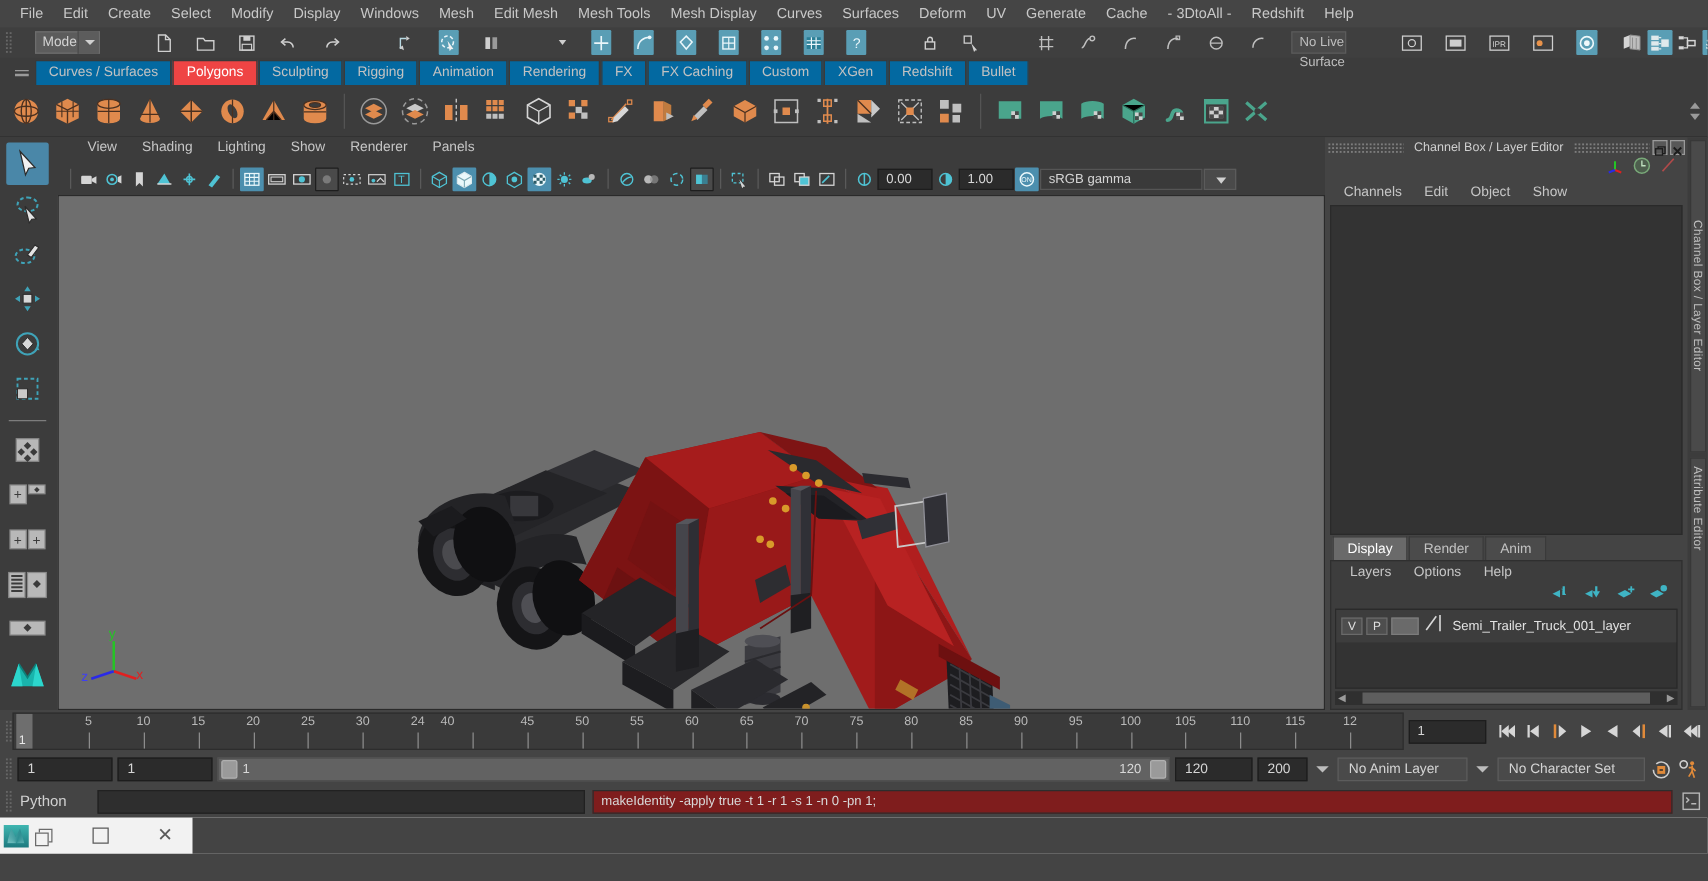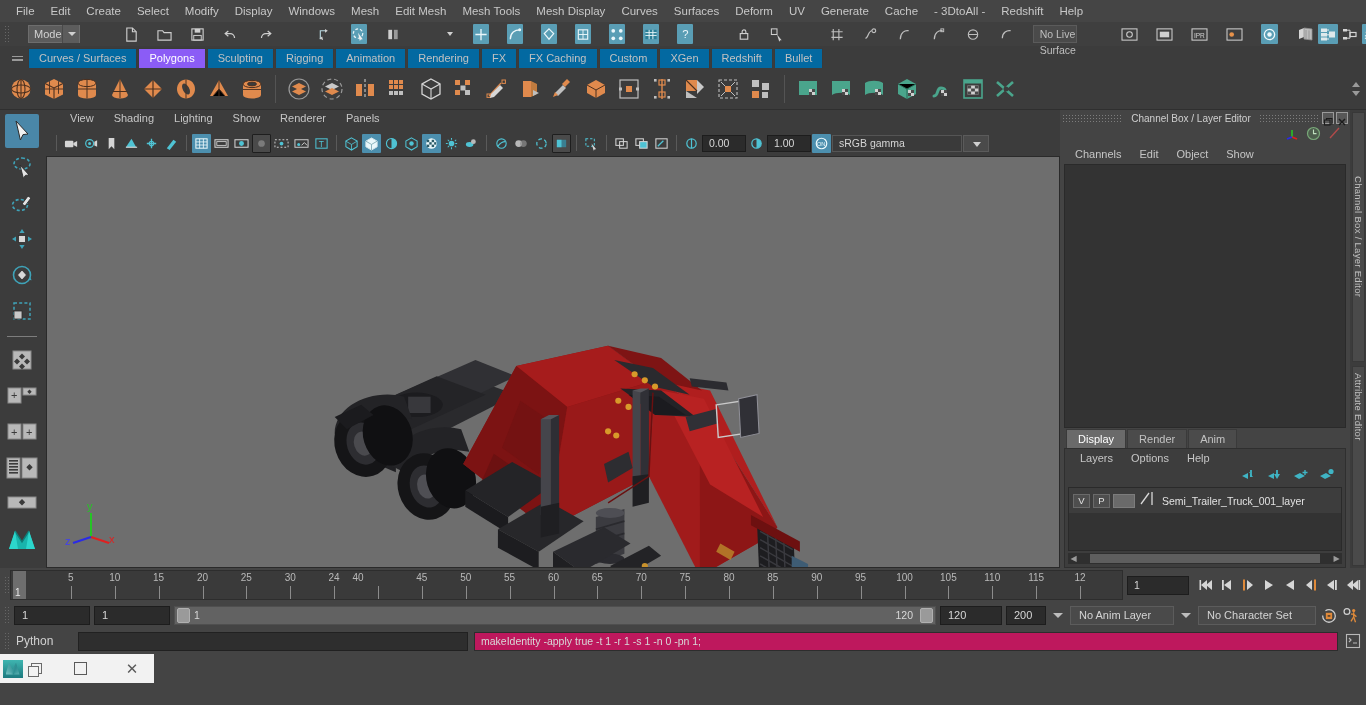--- a/index.html
+++ b/index.html
@@ -29,21 +29,21 @@
   .sicon.act{background:#5a9eb5;}
   .sicon svg{display:block;}
   .nolive{width:116px;height:18px;background:#4a4a4a;border:1px solid #5b5b5b;color:#bfbfbf;font-size:10.5px;line-height:16px;padding-left:6px;}
   .rightgrp{margin-left:auto;display:flex;align-items:center;gap:2px;padding-right:4px;}
 
   
   .shelftabs{height:22px;background:#3c3c3c;display:flex;align-items:flex-end;padding-left:6px;}
   .hamb{width:22px;height:20px;display:flex;flex-direction:column;justify-content:center;align-items:center;gap:2px;}
   .hamb i{display:block;width:11px;height:1.5px;background:#9a9a9a;}
   .stab{font-size:11px;color:#c2c2c2;padding:3px 10px 4px;background:#0369a1;border:1px solid #3a3a3a;border-bottom:none;margin-right:1px;}
-  .stab.on{background:#8b5cf6;color:#ffffff;margin-top:28px;}
+  .stab.on{background:#ef4444;color:#ffffff;margin-top:28px;}
   .shelfbar{height:42px;background:#3c3c3c;display:flex;align-items:center;padding-left:6px;gap:3px;border-bottom:1px solid #2f2f2f;}
   .shicon{width:30px;height:32px;display:flex;align-items:center;justify-content:center;}
   .vsep{width:1px;height:28px;background:#545454;margin:0 5px;}
   .shelfscroll{margin-left:auto;width:20px;height:40px;display:flex;flex-direction:column;align-items:center;justify-content:center;gap:4px;}
   .shelfscroll i{border-left:4px solid transparent;border-right:4px solid transparent;}
   .shelfscroll i.up{border-bottom:5px solid #9a9a9a;}
   .shelfscroll i.dn{border-top:5px solid #9a9a9a;}
 
   
   .body{position:relative;height:458px;display:flex;background:#444;}
@@ -123,21 +123,21 @@
   .rangebar .lv{position:absolute;left:19px;top:2px;color:#d8d8d8;font-size:10.5px;}
   .rangebar .rv{position:absolute;right:22px;top:2px;color:#d8d8d8;font-size:10.5px;}
   .drop{width:16px;height:19px;position:relative;}
   .drop:after{content:"";position:absolute;left:3px;top:7px;border-left:5px solid transparent;border-right:5px solid transparent;border-top:5px solid #bdbdbd;}
   .selbox{height:19px;background:#4a4a4a;border:1px solid #5c5c5c;color:#d4d4d4;font-size:11px;line-height:17px;padding:0 8px;}
 
   
   .cmdrow{height:26px;background:#444;display:flex;align-items:center;gap:6px;padding-left:4px;}
   .cmdlabel{color:#d0d0d0;font-size:12px;width:56px;text-align:left;}
   .cmdinput{width:390px;height:19px;background:#2e2e2e;border:1px solid #212121;}
-  .cmdout{flex:1;height:19px;background:#be185d;border:1px solid #2d2d2d;color:#d8d8d8;font-size:10.5px;line-height:17px;padding-left:6px;overflow:hidden;white-space:nowrap;}
+  .cmdout{flex:1;height:19px;background:#7f1d1d;border:1px solid #2d2d2d;color:#d8d8d8;font-size:10.5px;line-height:17px;padding-left:6px;overflow:hidden;white-space:nowrap;}
   .cmdbtn{width:18px;height:18px;margin-right:4px;display:flex;align-items:center;justify-content:center;}
 
   
   .taskbar{height:29px;background:#f2f2f2;display:flex;align-items:center;}
   .tbitem{width:44px;height:29px;display:flex;align-items:center;justify-content:center;}
   .mayaicon{width:20px;height:18px;background:linear-gradient(180deg,#3fb5b0,#1d7a7f);position:relative;}
   .mayaicon:after{content:"";position:absolute;left:3px;top:3px;width:14px;height:12px;
       background:conic-gradient(from 200deg at 50% 100%,#9fdedd,#2d8f92,#9fdedd);clip-path:polygon(0 100%,25% 0,50% 60%,75% 0,100% 100%);}
   .tbsquare{width:13px;height:13px;border:1.6px solid #5a5a5a;}
   .tbx{color:#5a5a5a;font-size:15px;line-height:15px;}

